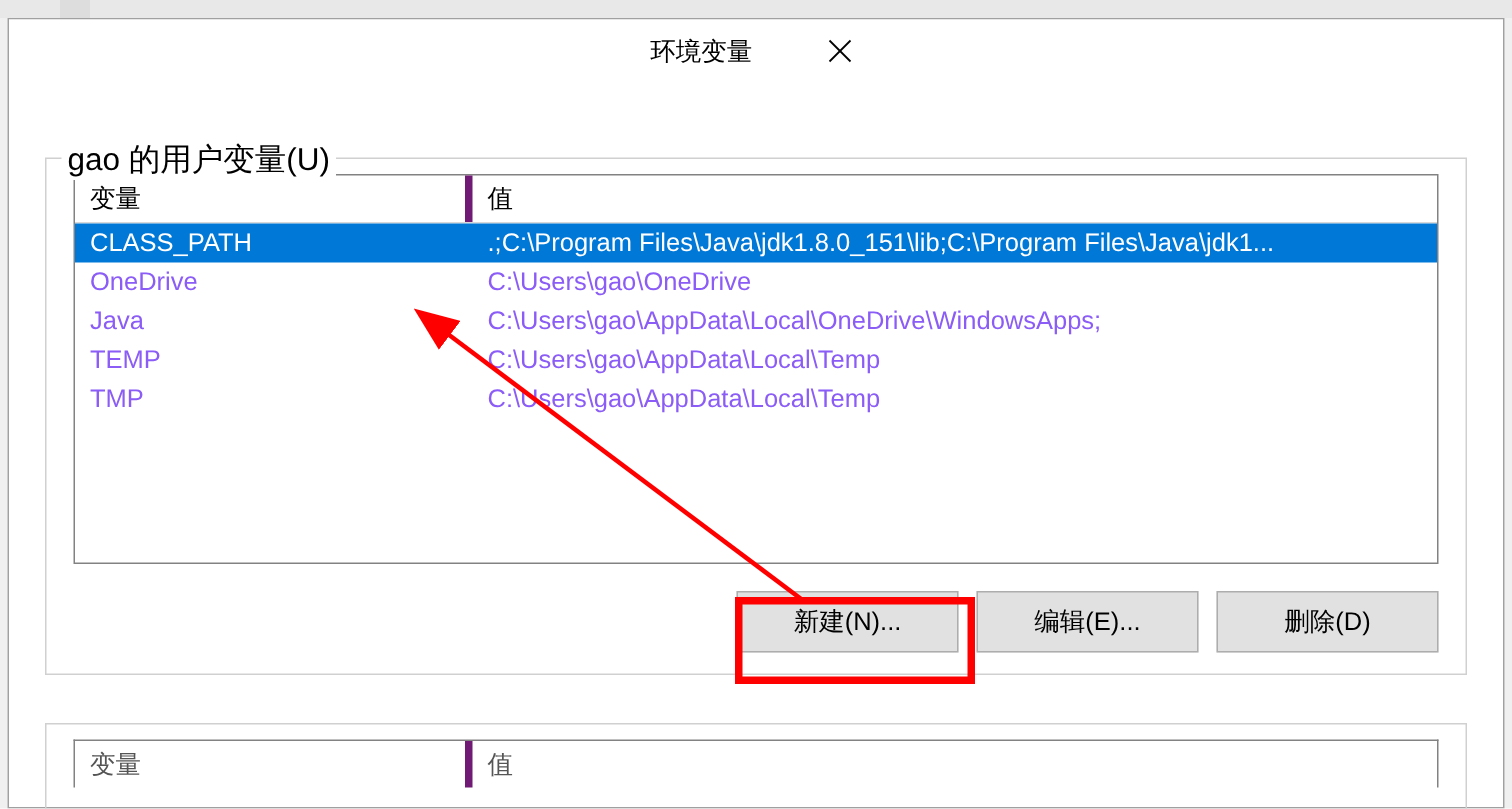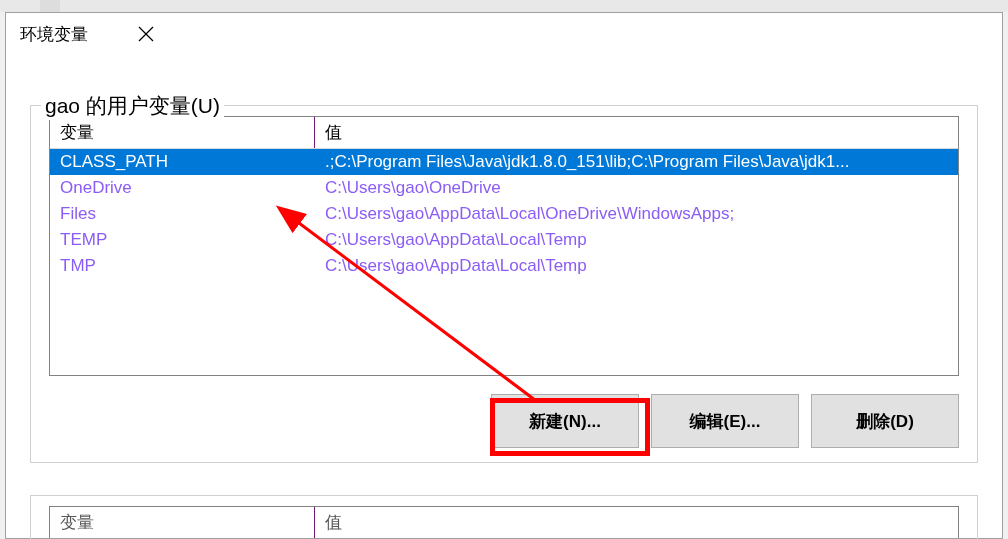--- a/index.html
+++ b/index.html
@@ -38,21 +38,21 @@
       width: 998px;
       height: 527px;
       background: #ffffff;
       border: 1px solid #a0a0a0;
     }
     .dialog-titlebar {
       height: 42px;
       background: #ffffff;
       display: flex;
       align-items: center;
-      justify-content: flex-start;
+      justify-content: center;
       padding: 0 10px 0 14px;
       gap: 39px;
     }
     .dialog-title {
       font-size: 17px;
       color: #000;
     }
     .close-btn {
       width: 38px;
       height: 30px;
@@ -92,21 +92,21 @@
       display: flex;
       border-bottom: 1px solid #d8d8d8;
     }
     .table-header .col {
       padding: 4px 10px;
       font-size: 17px;
       color: #000;
     }
     .col-var {
       width: 265px;
-      border-right: 1px solid #701a75;
+      border-right: 5px solid #701a75;
     }
     .col-val {
       flex: 1;
     }
     .table-body {
       height: 226px;
     }
     .table-row {
       display: flex;
       cursor: pointer;
@@ -132,30 +132,29 @@
       flex: 1;
     }
     .button-row {
       display: flex;
       justify-content: flex-end;
       gap: 12px;
       margin-top: 18px;
     }
     .btn {
       width: 148px;
-      height: 54px;
+      height: 41px;
       background: #e1e1e1;
       border: 1px solid #adadad;
       font-size: 17px;
       cursor: pointer;
       display: flex;
       align-items: center;
       justify-content: center;
       color: #000;
-      font-weight: bold;
     }
     .red-highlight {
       position: absolute;
       border: 5px solid #ff0000;
       pointer-events: none;
       z-index: 100;
     }
     .red-arrow {
       position: absolute;
       pointer-events: none;
@@ -214,21 +213,21 @@
         <div class="table-body" id="user-vars-body">
             <div class="table-row selected">
               <div class="cell cell-var">CLASS_PATH</div>
               <div class="cell cell-val">.;C:\Program Files\Java\jdk1.8.0_151\lib;C:\Program Files\Java\jdk1...</div>
             </div>
             <div class="table-row">
               <div class="cell cell-var">OneDrive</div>
               <div class="cell cell-val">C:\Users\gao\OneDrive</div>
             </div>
             <div class="table-row">
-              <div class="cell cell-var">Files</div>
+              <div class="cell cell-var">Java</div>
               <div class="cell cell-val">C:\Users\gao\AppData\Local\OneDrive\WindowsApps;</div>
             </div>
             <div class="table-row">
               <div class="cell cell-var">TEMP</div>
               <div class="cell cell-val">C:\Users\gao\AppData\Local\Temp</div>
             </div>
             <div class="table-row">
               <div class="cell cell-var">TMP</div>
               <div class="cell cell-val">C:\Users\gao\AppData\Local\Temp</div>
             </div>

